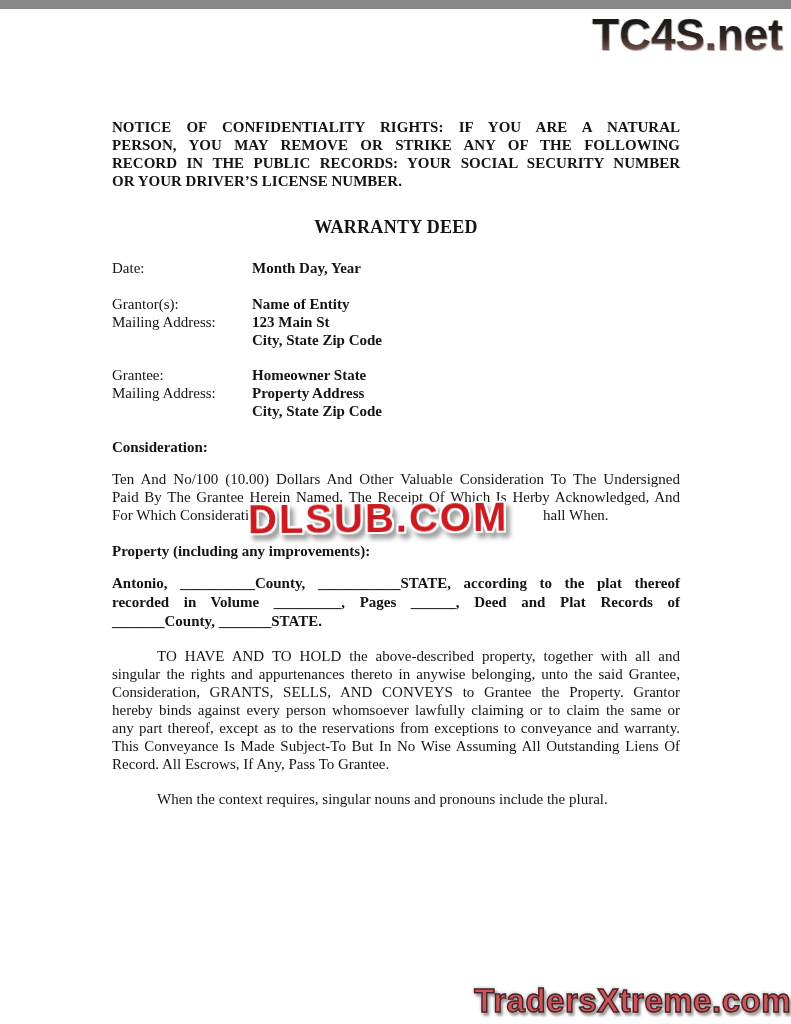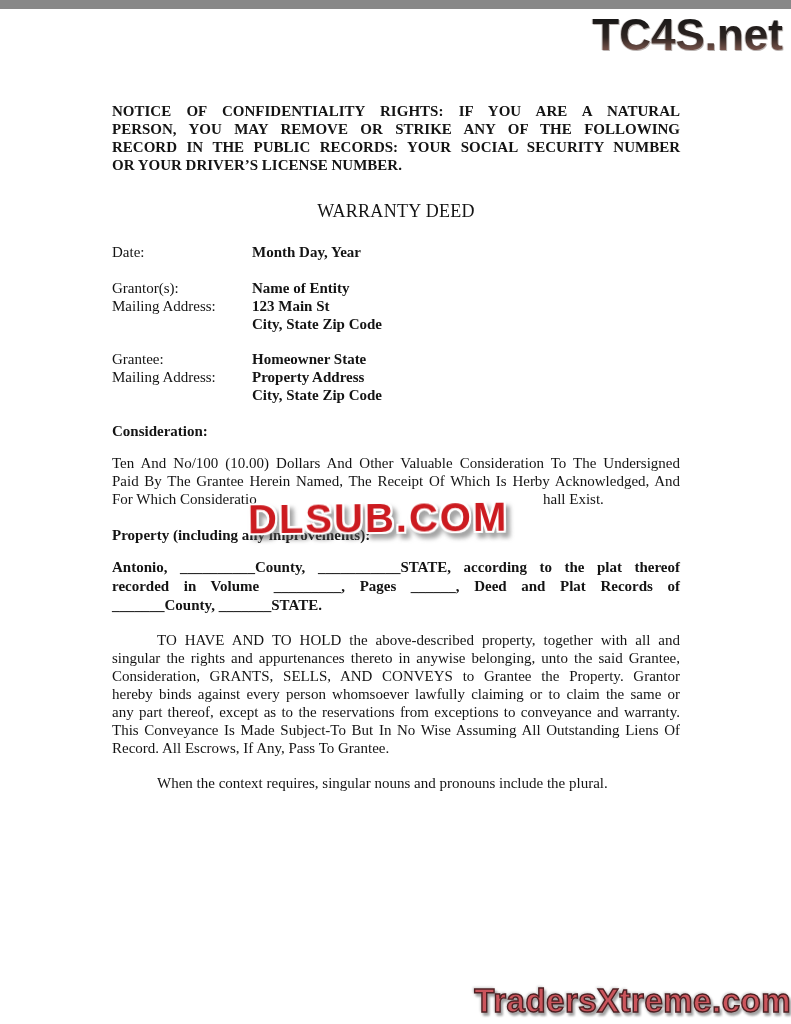--- a/index.html
+++ b/index.html
@@ -10,34 +10,34 @@
     height: 1024px;
     margin: 9px auto;
     background: #ffffff;
     overflow: hidden;
     font-family: "Liberation Serif", serif;
     color: #141414;
   }
   .content {
     position: absolute;
     left: 112px;
-    top: 0;
+    top: 16px;
     width: 568px;
   }
   .line { line-height: 18px; font-size: 15px; white-space: nowrap; }
   .wrapline { white-space: normal; }
   .jl { text-align: justify; text-align-last: justify; white-space: normal; }
   .b { font-weight: bold; }
   .indent { text-indent: 45px; }
 
   .notice { margin-top: 93px; }
   .deed-title {
     margin-top: 27px;
     text-align: center;
-    font-weight: normal;
+    font-weight: bold;
     font-size: 18px;
     line-height: 20px;
     letter-spacing: 0.3px;
   }
   .field-row { display: flex; margin-top: 0; }
   .field-label { width: 140px; flex: 0 0 140px; font-weight: normal; }
   .field-value { font-weight: bold; }
   .row-date { margin-top: 22px; }
   .block-grantor { margin-top: 18px; }
   .block-grantee { margin-top: 17px; }
@@ -152,21 +152,21 @@
       </div>
     </div>
 
     <div class="line consideration-heading">Consideration:</div>
 
     <div class="consideration-para">
       <div class="line jl">Ten And No/100 (10.00) Dollars And Other Valuable Consideration To The Undersigned</div>
       <div class="line jl">Paid By The Grantee Herein Named, The Receipt Of Which Is Herby Acknowledged, And</div>
       <div class="line line3">
         <span>For Which Consideratio</span>
-        <span class="line3-right">hall Exist.</span>
+        <span class="line3-right">hall When.</span>
       </div>
     </div>
 
     <div class="line property-heading">Property (including any improvements):</div>
 
     <div class="legal-para">
       <div class="line jl b">Antonio, __________County, ___________STATE, according to the plat thereof</div>
       <div class="line jl b">recorded in Volume _________, Pages ______, Deed and Plat Records of</div>
       <div class="line b wrapline">_______County, _______STATE.</div>
     </div>

